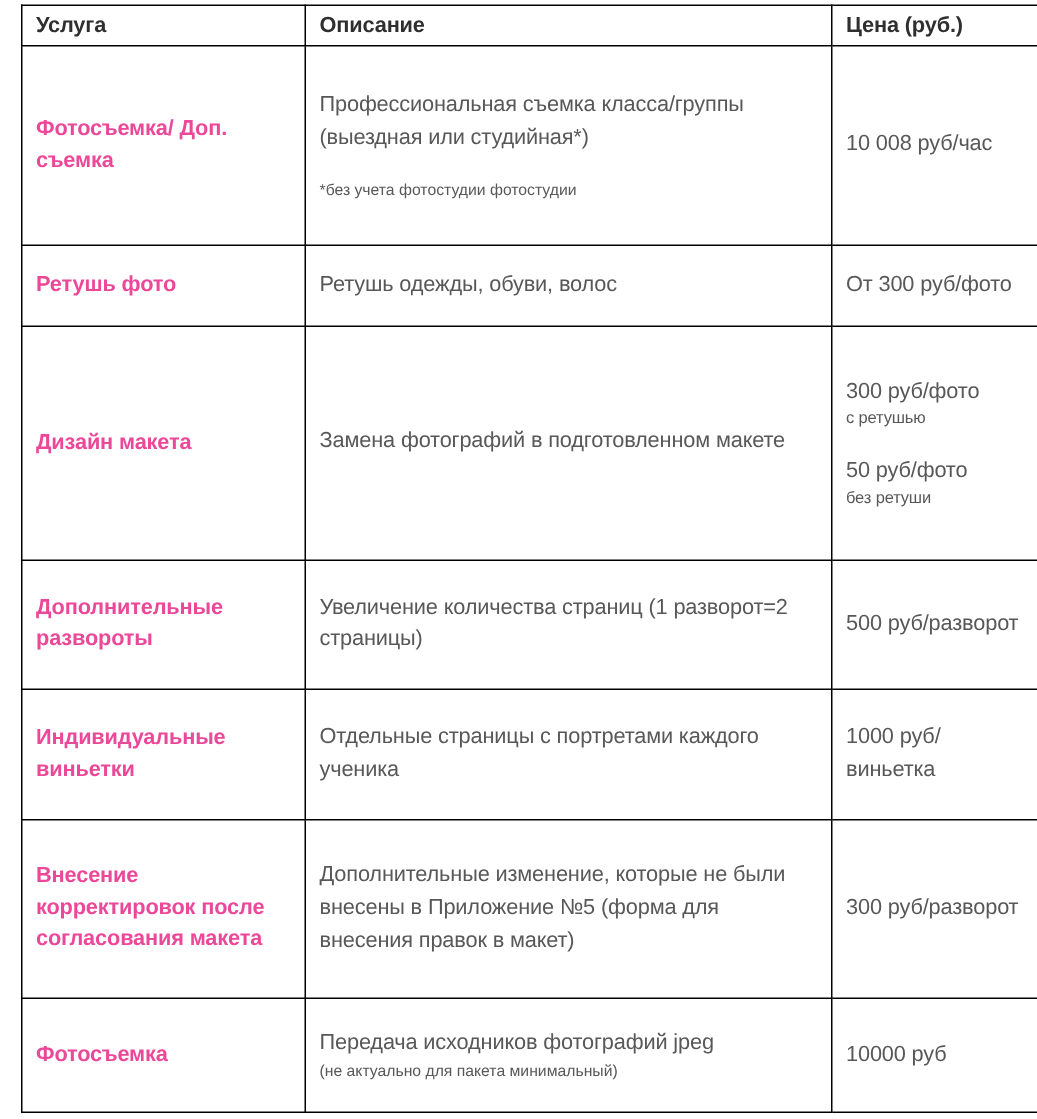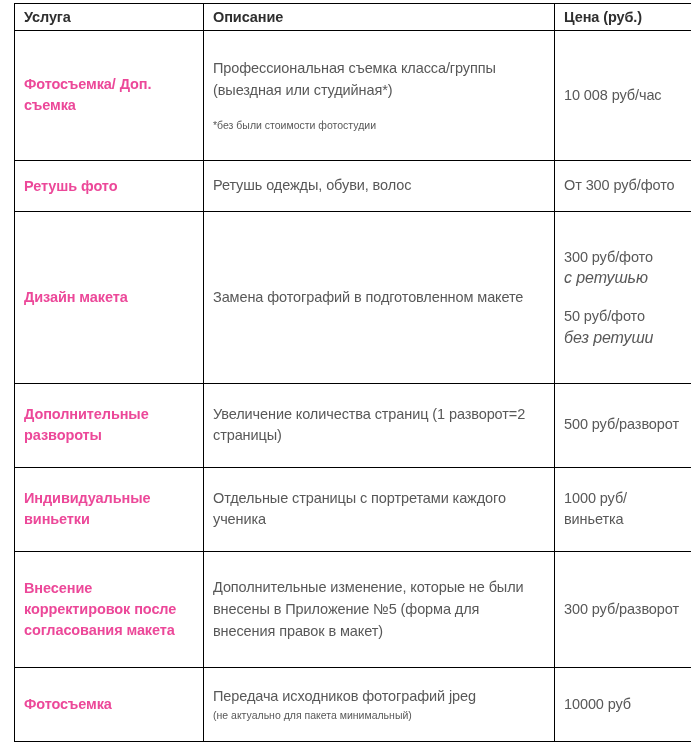--- a/index.html
+++ b/index.html
@@ -83,24 +83,23 @@
     font-size: 10.5px;
     line-height: 1.4;
     color: #585858;
     letter-spacing: 0;
   }
   .desc-note {
     margin-top: 16px;
   }
   .price-sub {
     display: block;
-    font-size: 16px;
+    font-size: 11px;
     line-height: 1.3;
     color: #585858;
-    font-style: italic;
   }
   .price-block + .price-block {
     margin-top: 17px;
   }
   .price-block { display: block; }
   .desc-main { display: block; }
   .src-note { margin-top: 0px; }
 </style>
 </head>
 <body>
@@ -118,21 +117,21 @@
         <th>Описание</th>
         <th>Цена (руб.)</th>
       </tr>
     </thead>
     <tbody>
 
       <tr>
         <td class="cell-service">Фотосъемка/ Доп. съемка</td>
         <td class="cell-desc">
           <span class="desc-main">Профессиональная съемка класса/группы (выездная или студийная*)</span>
-          <span class="note-small desc-note">*без были стоимости фотостудии</span>
+          <span class="note-small desc-note">*без учета фотостудии фотостудии</span>
         </td>
         <td class="cell-price">10 008 руб/час</td>
       </tr>
 
       <tr>
         <td class="cell-service">Ретушь фото</td>
         <td class="cell-desc">Ретушь одежды, обуви, волос</td>
         <td class="cell-price">От 300 руб/фото</td>
       </tr>
 

